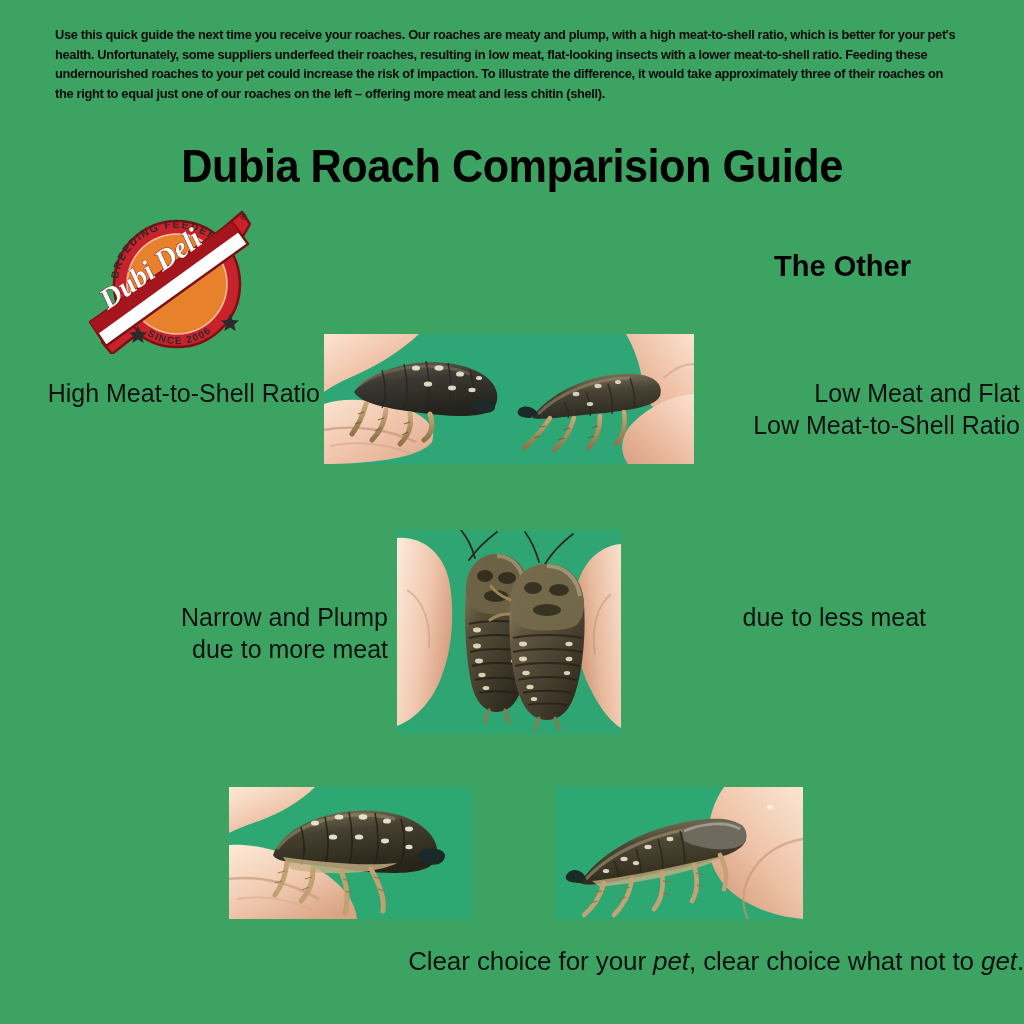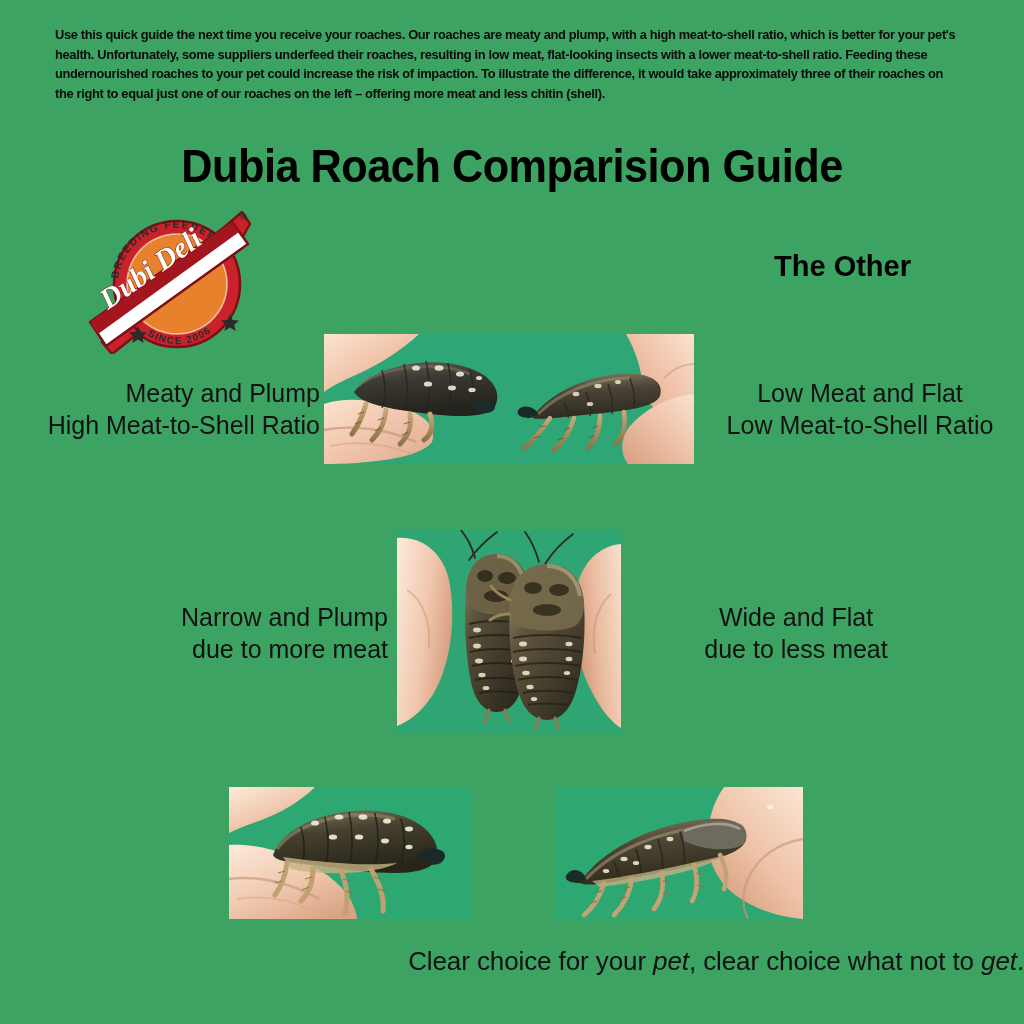--- a/index.html
+++ b/index.html
@@ -57,21 +57,21 @@
 
   
   .lbl {
     position:absolute;
     font-size:25px;
     line-height:32px;
     color:#111;
     white-space:nowrap;
   }
   .lbl.r { text-align:right; }
-  .lbl.l { text-align:center; }
+  .lbl.l { text-align:right; }
 
   #lbl-row1-left  { left:8px;   top:377px; width:312px; }
   #lbl-row1-right { left:700px; top:377px; width:320px; }
   #lbl-row2-left  { left:128px; top:601px; width:260px; }
   #lbl-row2-right { left:666px; top:601px; width:260px; }
 
   
   #caption {
     position:absolute;
     left:0; top:946px; width:1024px;
@@ -135,21 +135,20 @@
 
       <text x="158" y="14" font-family="Liberation Sans, sans-serif" font-size="9" font-weight="bold" fill="#2b2b2b">®</text>
     </svg>
   </div>
 
   <div id="other-guys">
     <div>The Other</div>
   </div>
 
   <div class="lbl r" id="lbl-row1-left">
-    <div>Meaty and Plump</div>
     <div>High Meat-to-Shell Ratio</div>
   </div>
   <div class="lbl l" id="lbl-row1-right">
     <div>Low Meat and Flat</div>
     <div>Low Meat-to-Shell Ratio</div>
   </div>
 
   <div class="photo" id="photo-row1">
     <svg viewBox="0 0 370 130" width="370" height="130">
       <defs>
@@ -246,21 +245,20 @@
         <path d="M222,92 l-6,1 M216,102 l-6,2 M246,94 l-6,2 M240,104 l-6,2 M274,92 l-6,2 M270,102 l-6,2"></path>
       </g>
     </svg>
   </div>
 
   <div class="lbl r" id="lbl-row2-left">
     <div>Narrow and Plump</div>
     <div>due to more meat</div>
   </div>
   <div class="lbl l" id="lbl-row2-right">
-    <div>Wide and Flat</div>
     <div>due to less meat</div>
   </div>
 
   <div class="photo" id="photo-row2">
     <svg viewBox="0 0 224 204" width="224" height="204">
       <defs>
         <linearGradient id="skinC" x1="0" y1="0" x2="1" y2="0.4">
           <stop offset="0%" stop-color="#fdeadc"></stop>
             <stop offset="60%" stop-color="#f0c7ad"></stop>
           <stop offset="100%" stop-color="#d9a183"></stop>

